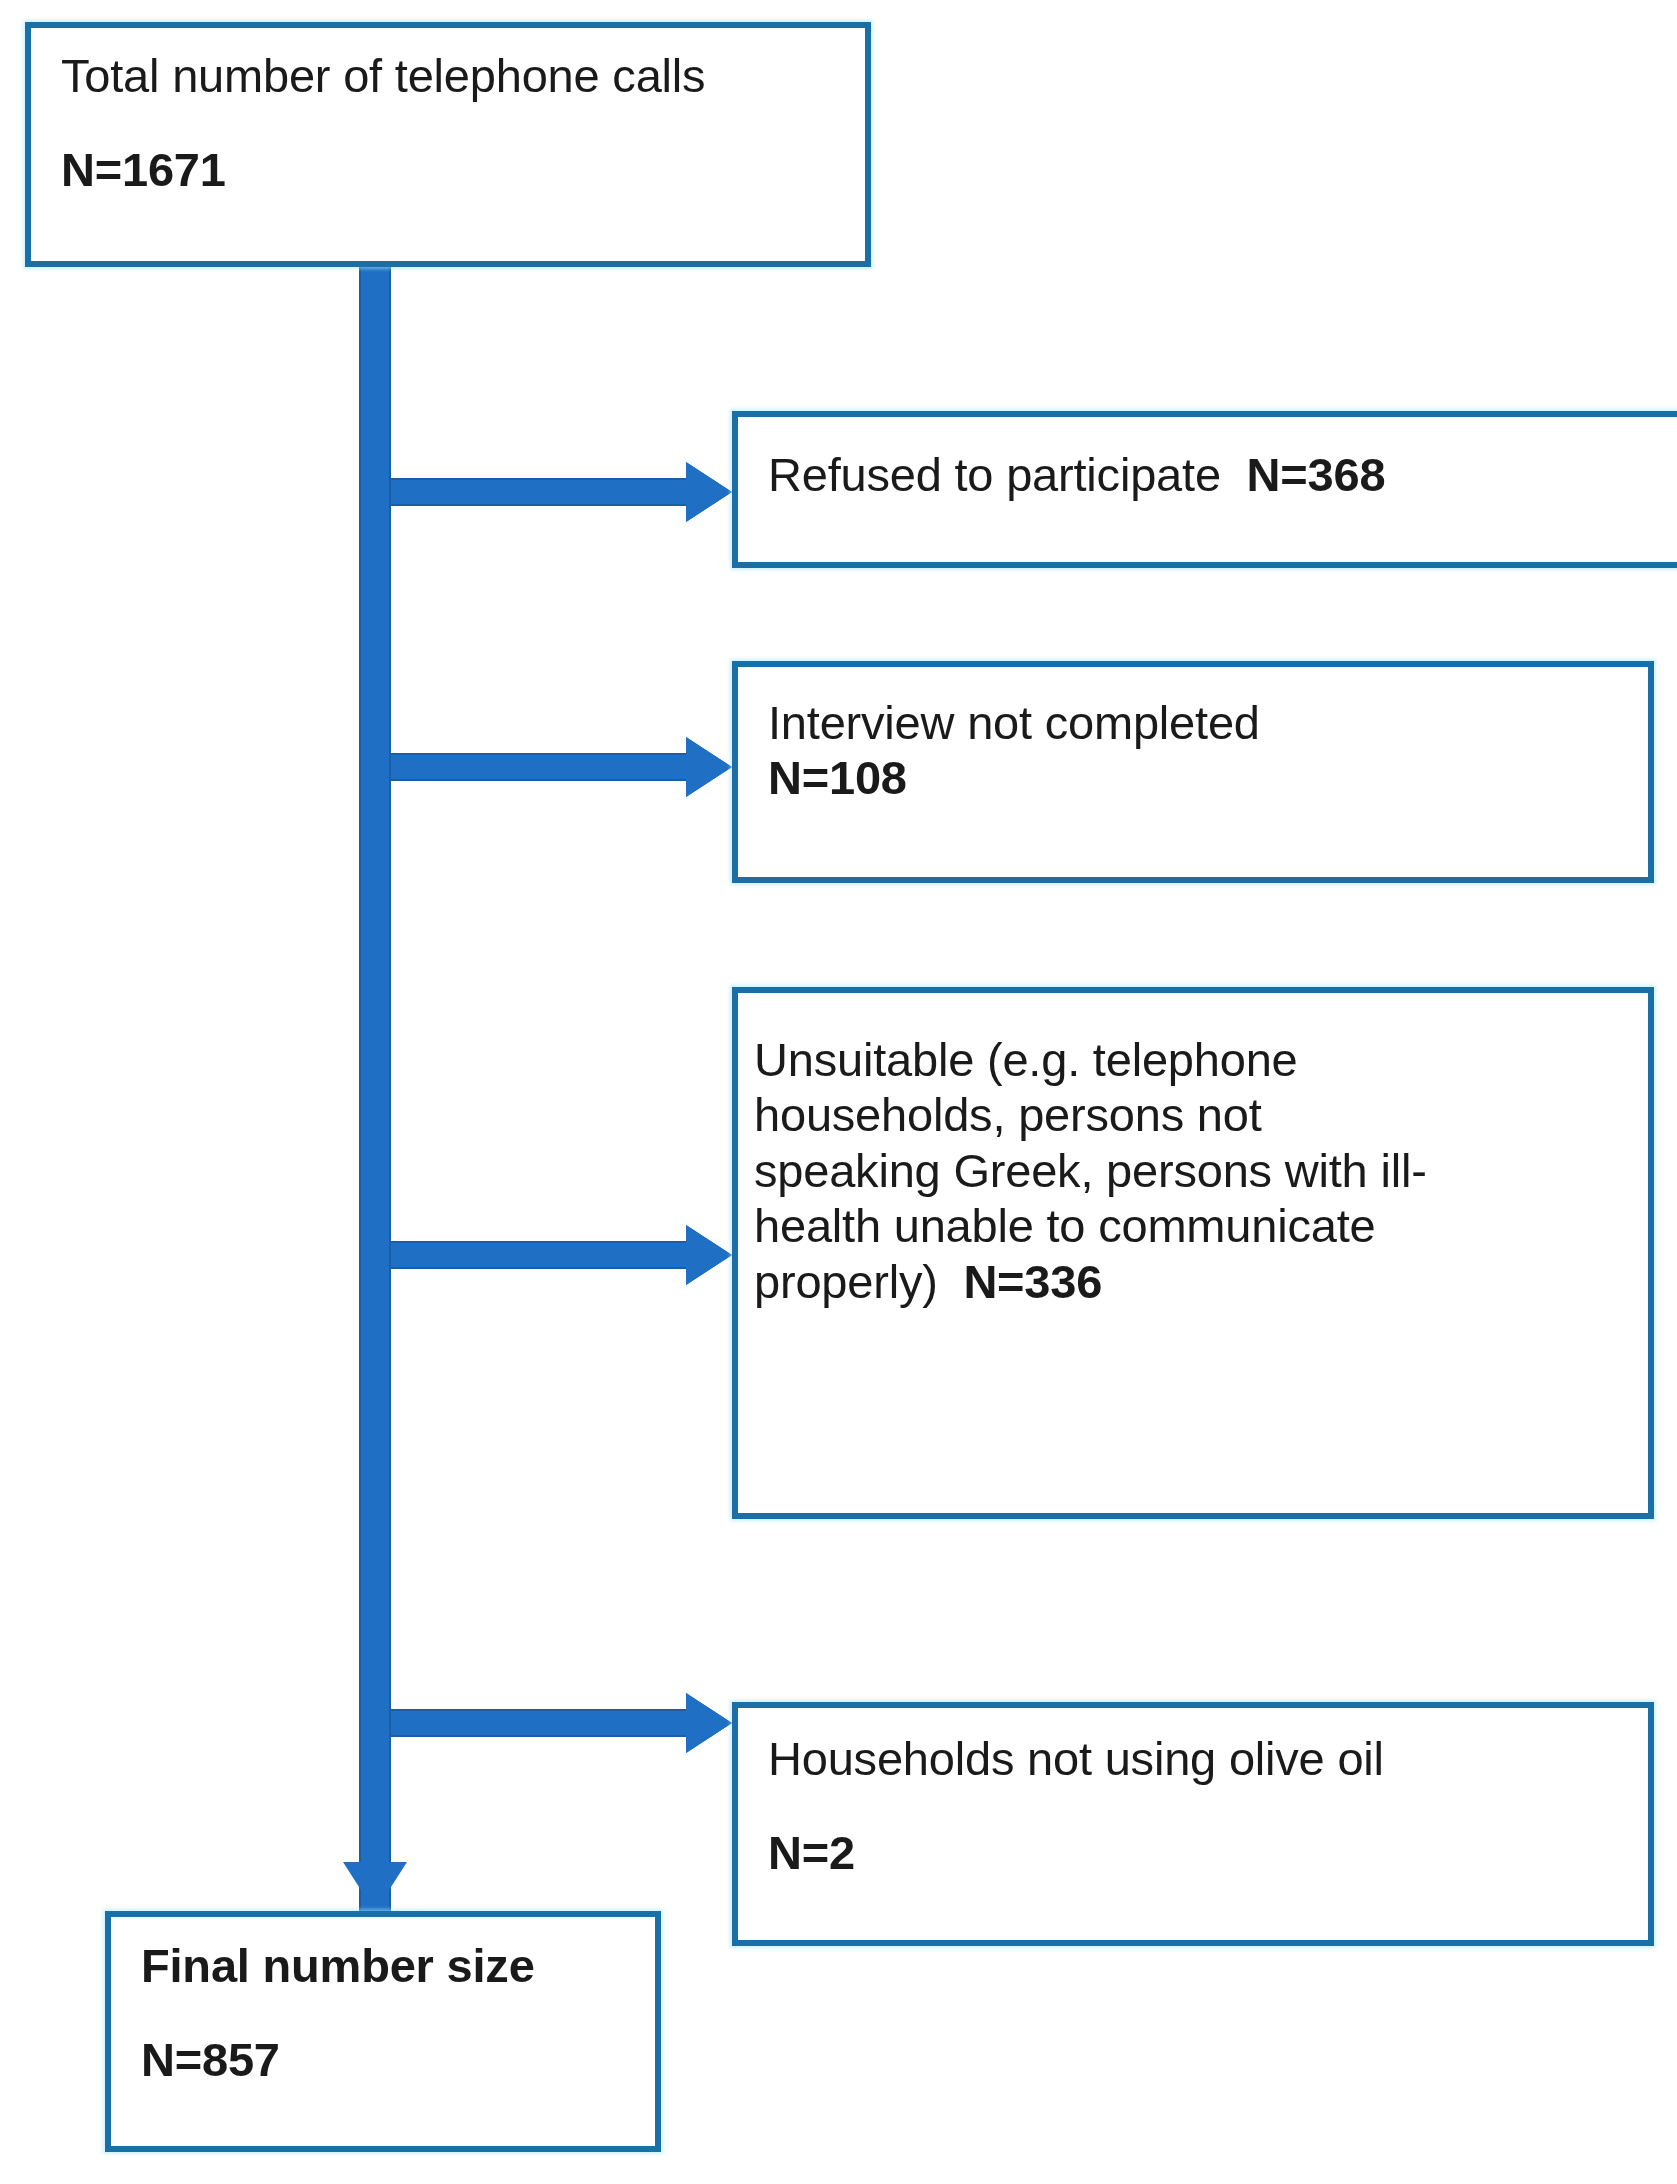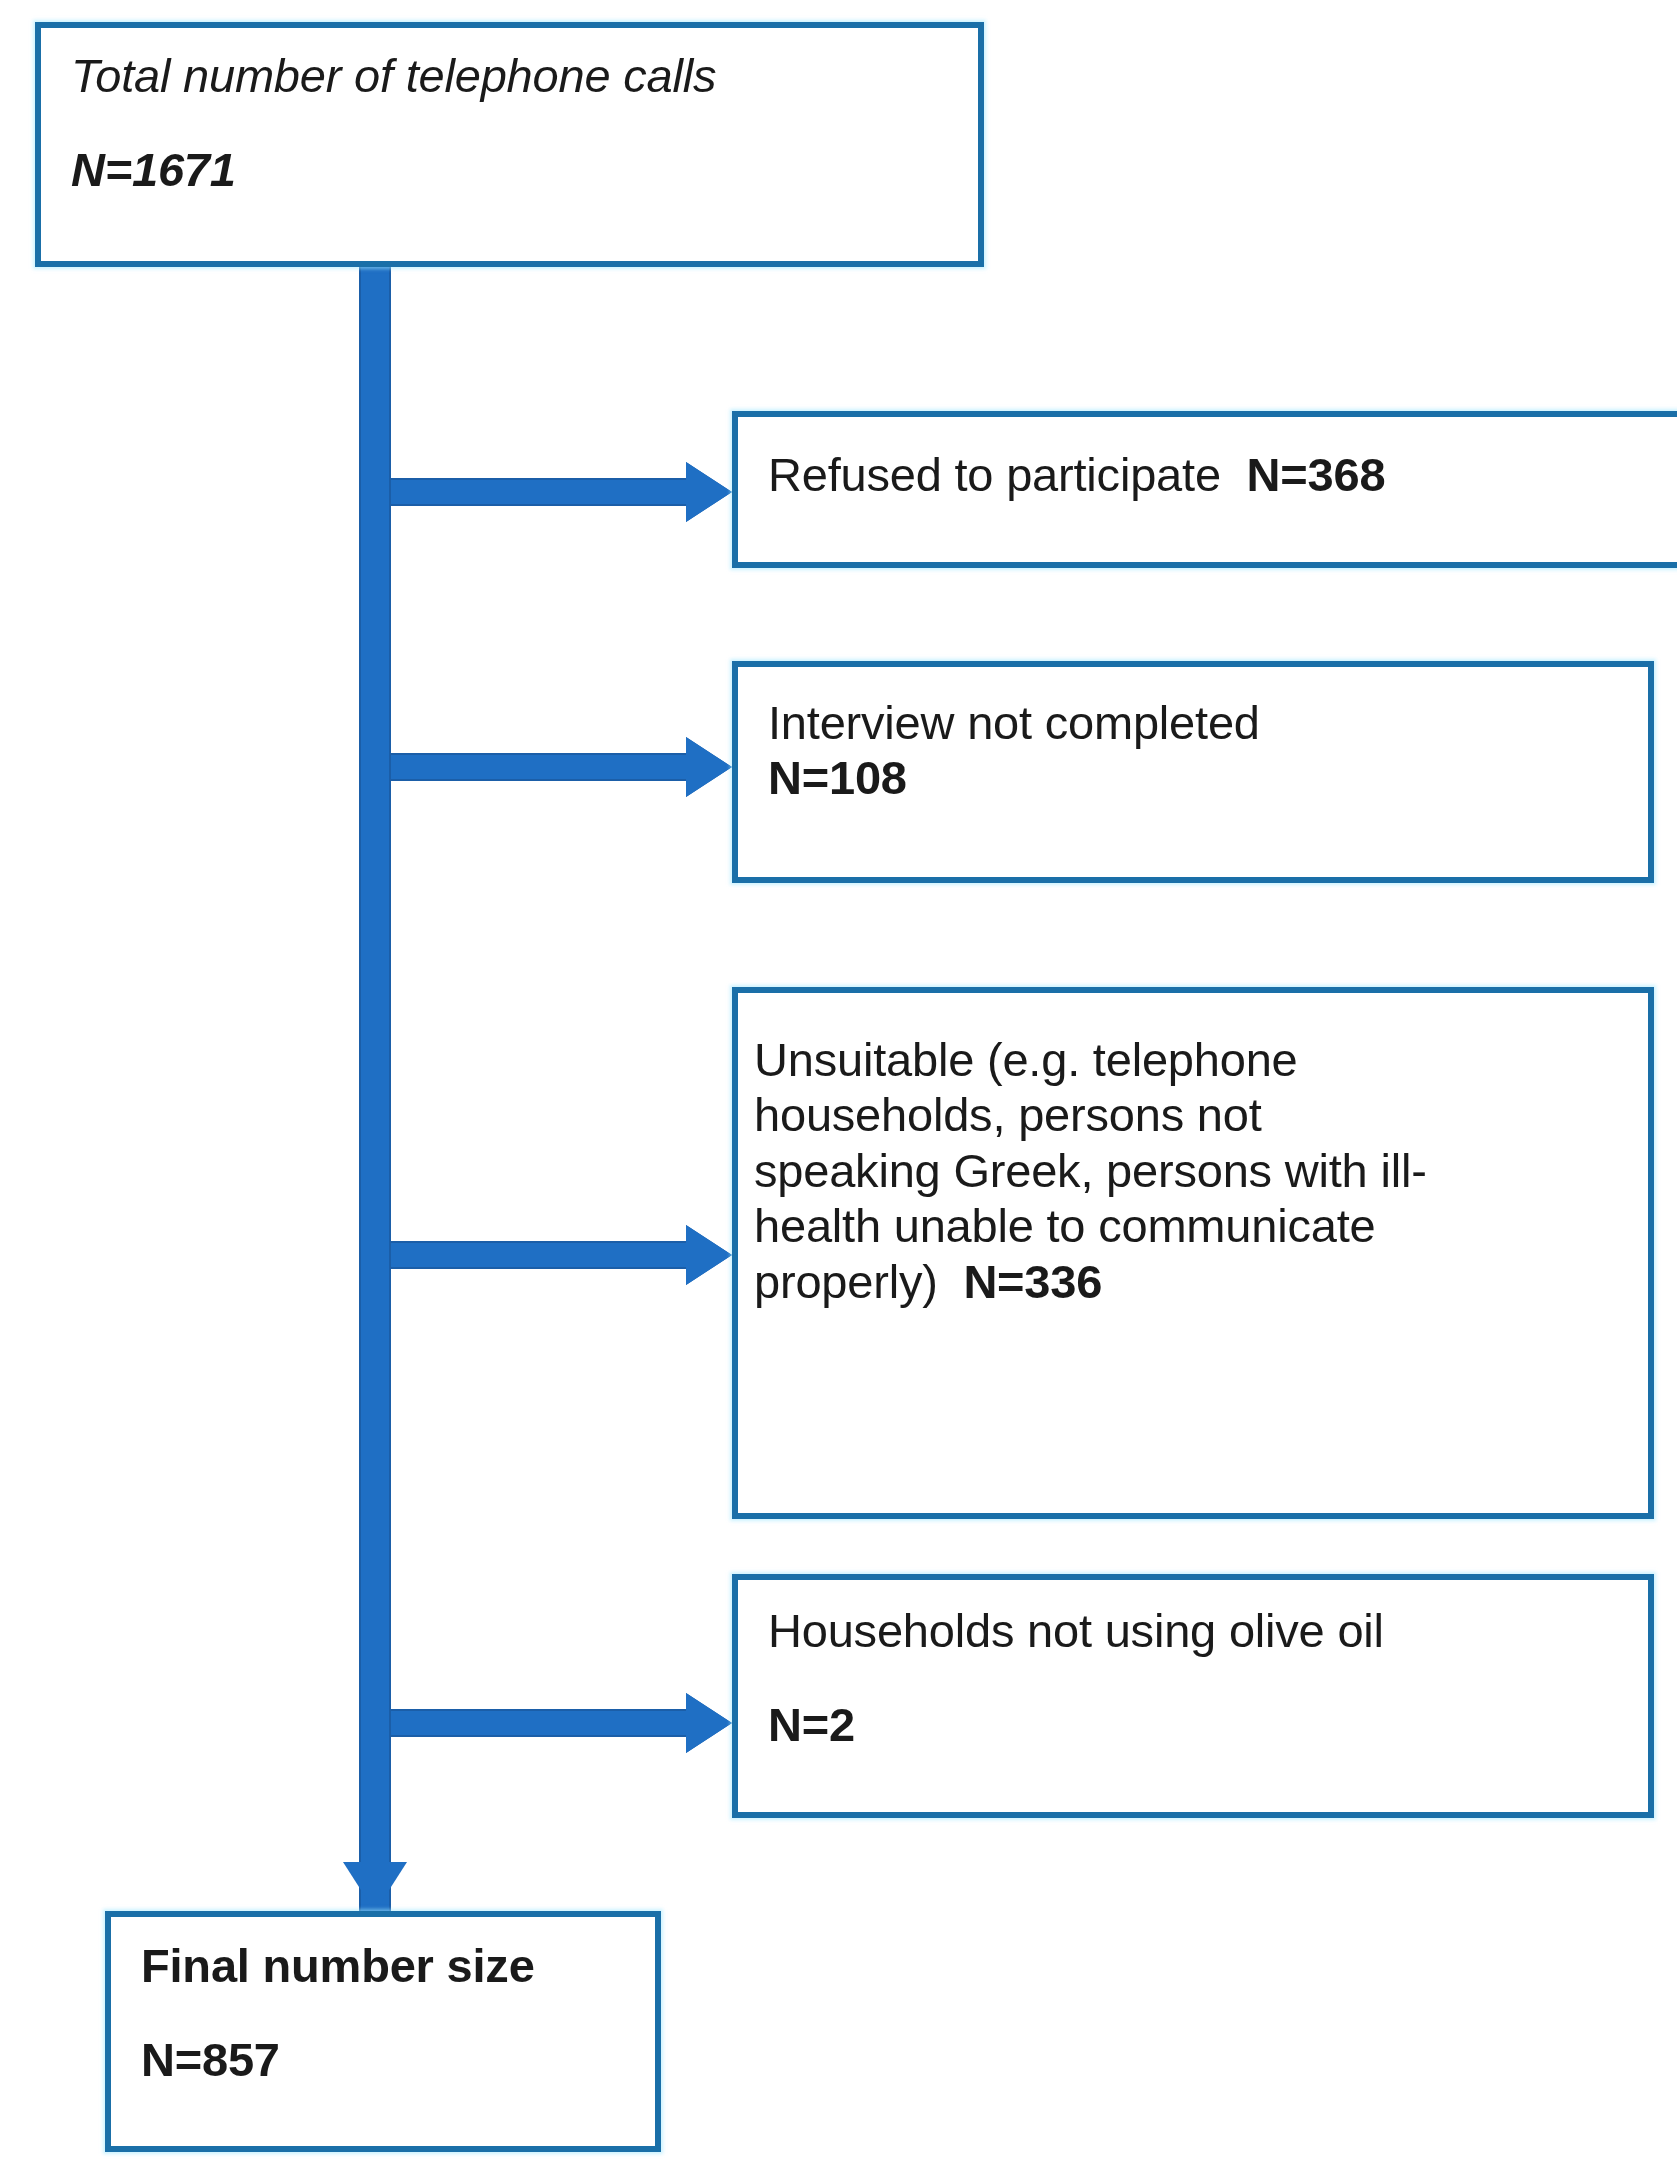--- a/index.html
+++ b/index.html
@@ -82,21 +82,21 @@
 </style>
 </head>
 <body>
 
 <div id="canvas">
 
   <div id="trunk" style="left:359px; top:262px; width:32px; height:1656px;"></div>
 
   <div id="down-head" style="left:343px; top:1862px;"></div>
 
-  <div class="flow-box" style="left:35px; top:22px; width:949px; height:245px;font-style:italic;">
+  <div class="flow-box" style="left:25px; top:22px; width:846px; height:245px;">
     <div class="box-inner" style="top:19.5px;">
       <div class="line">Total number of telephone calls</div>
       <div class="gap"></div>
       <div class="line bold">N=1671</div>
     </div>
   </div>
 
   <div class="arrow-h" style="left:391px; top:492px; width:341px;">
     <div class="shaft" style="width:295px;"></div>
     <div class="head" style="left:295px;"></div>
@@ -133,21 +133,21 @@
       <div class="line">health unable to communicate</div>
       <div class="line"><span>properly)</span><span>&nbsp;&nbsp;</span><span style="font-weight:bold">N=336</span></div>
     </div>
   </div>
 
   <div class="arrow-h" style="left:391px; top:1723px; width:341px;">
     <div class="shaft" style="width:295px;"></div>
     <div class="head" style="left:295px;"></div>
   </div>
 
-  <div class="flow-box" style="left:732px; top:1574px; width:922px; height:244px;">
+  <div class="flow-box" style="left:732px; top:1702px; width:922px; height:244px;">
     <div class="box-inner" style="top:23px;">
       <div class="line">Households not using olive oil</div>
       <div class="gap"></div>
       <div class="line bold">N=2</div>
     </div>
   </div>
 
   <div class="flow-box" style="left:105px; top:1911px; width:556px; height:241px;">
     <div class="box-inner" style="top:21px;">
       <div class="line bold">Final number size</div>

